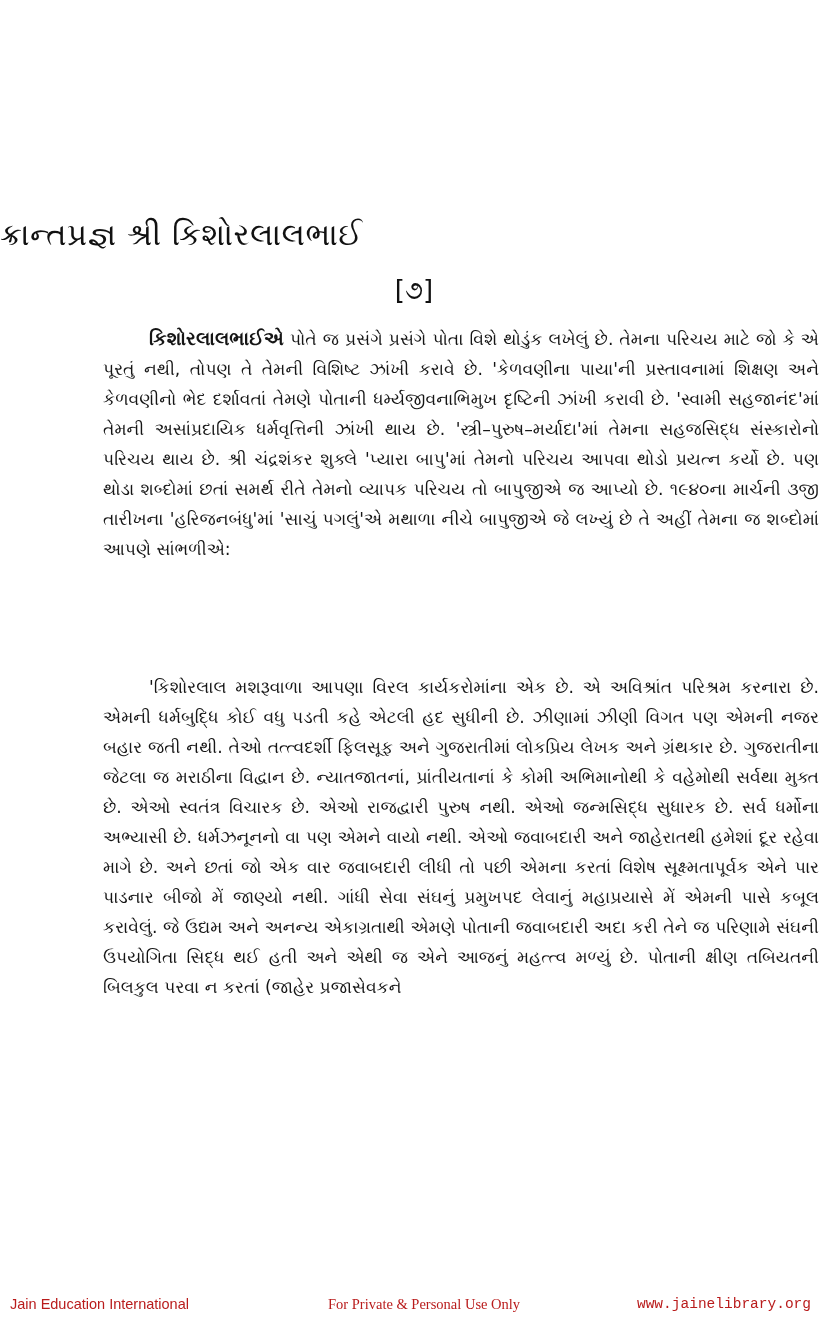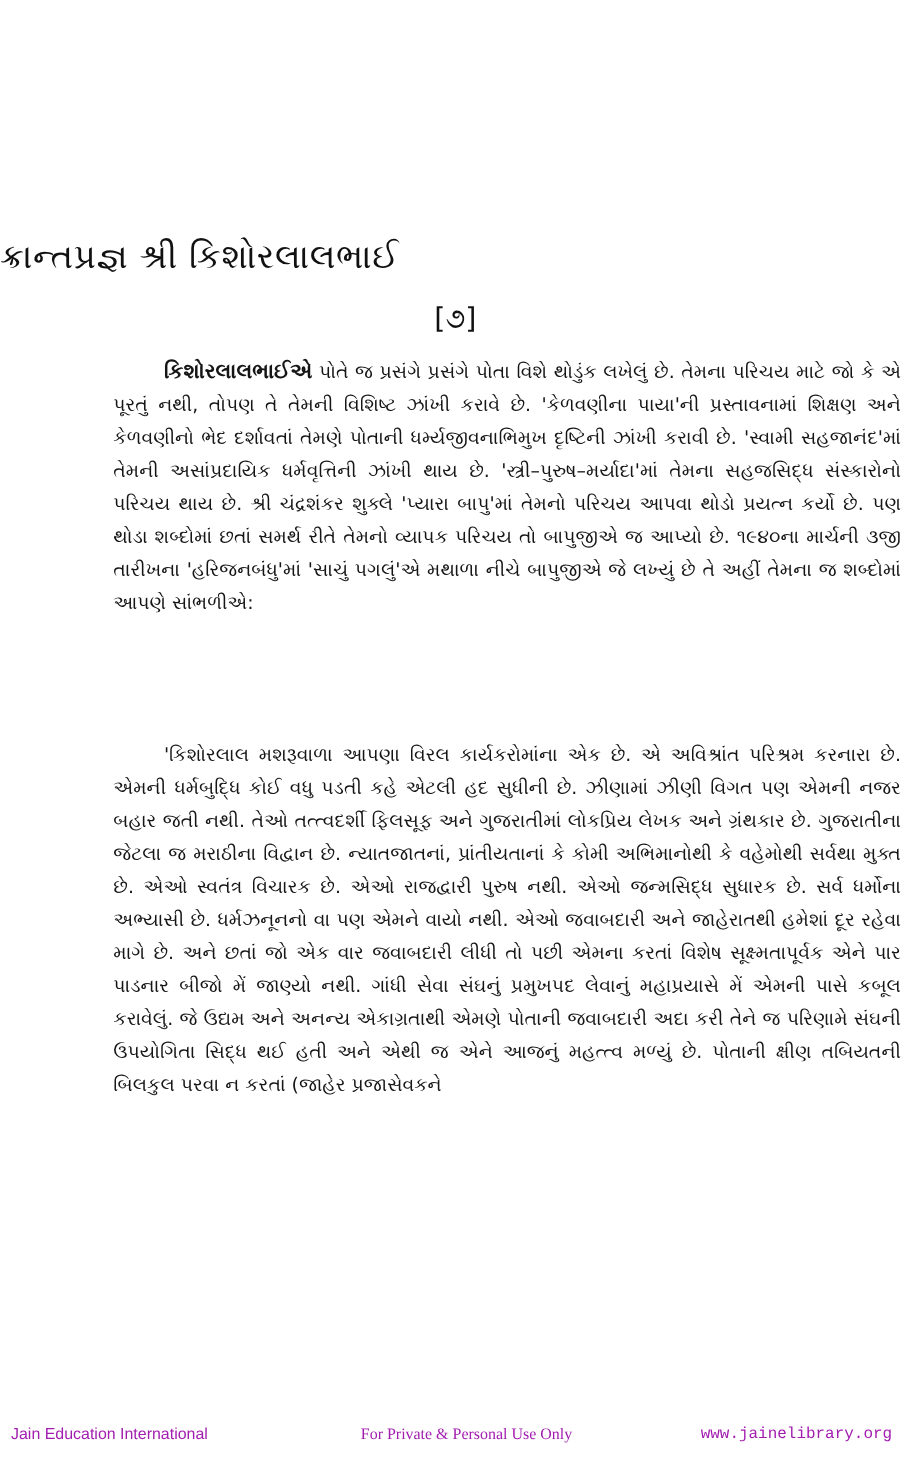--- a/index.html
+++ b/index.html
@@ -62,21 +62,21 @@
       font-size: 19px;
     }
     .footer {
       position: absolute;
       top: 1296px;
       left: 0;
       width: 828px;
       height: 24px;
       font-family: "Liberation Sans", sans-serif;
       font-size: 14.5px;
-      color: #a21caf;
+      color: #b91c1c;
     }
     .footer span {
       position: absolute;
       top: 0;
       white-space: nowrap;
     }
     .footer .left { left: 10px; }
     .footer .center { left: 328px; font-family: Liberation Serif, serif; }
     .footer .right { right: 17px; font-family: Liberation Mono, monospace; }
   </style>

